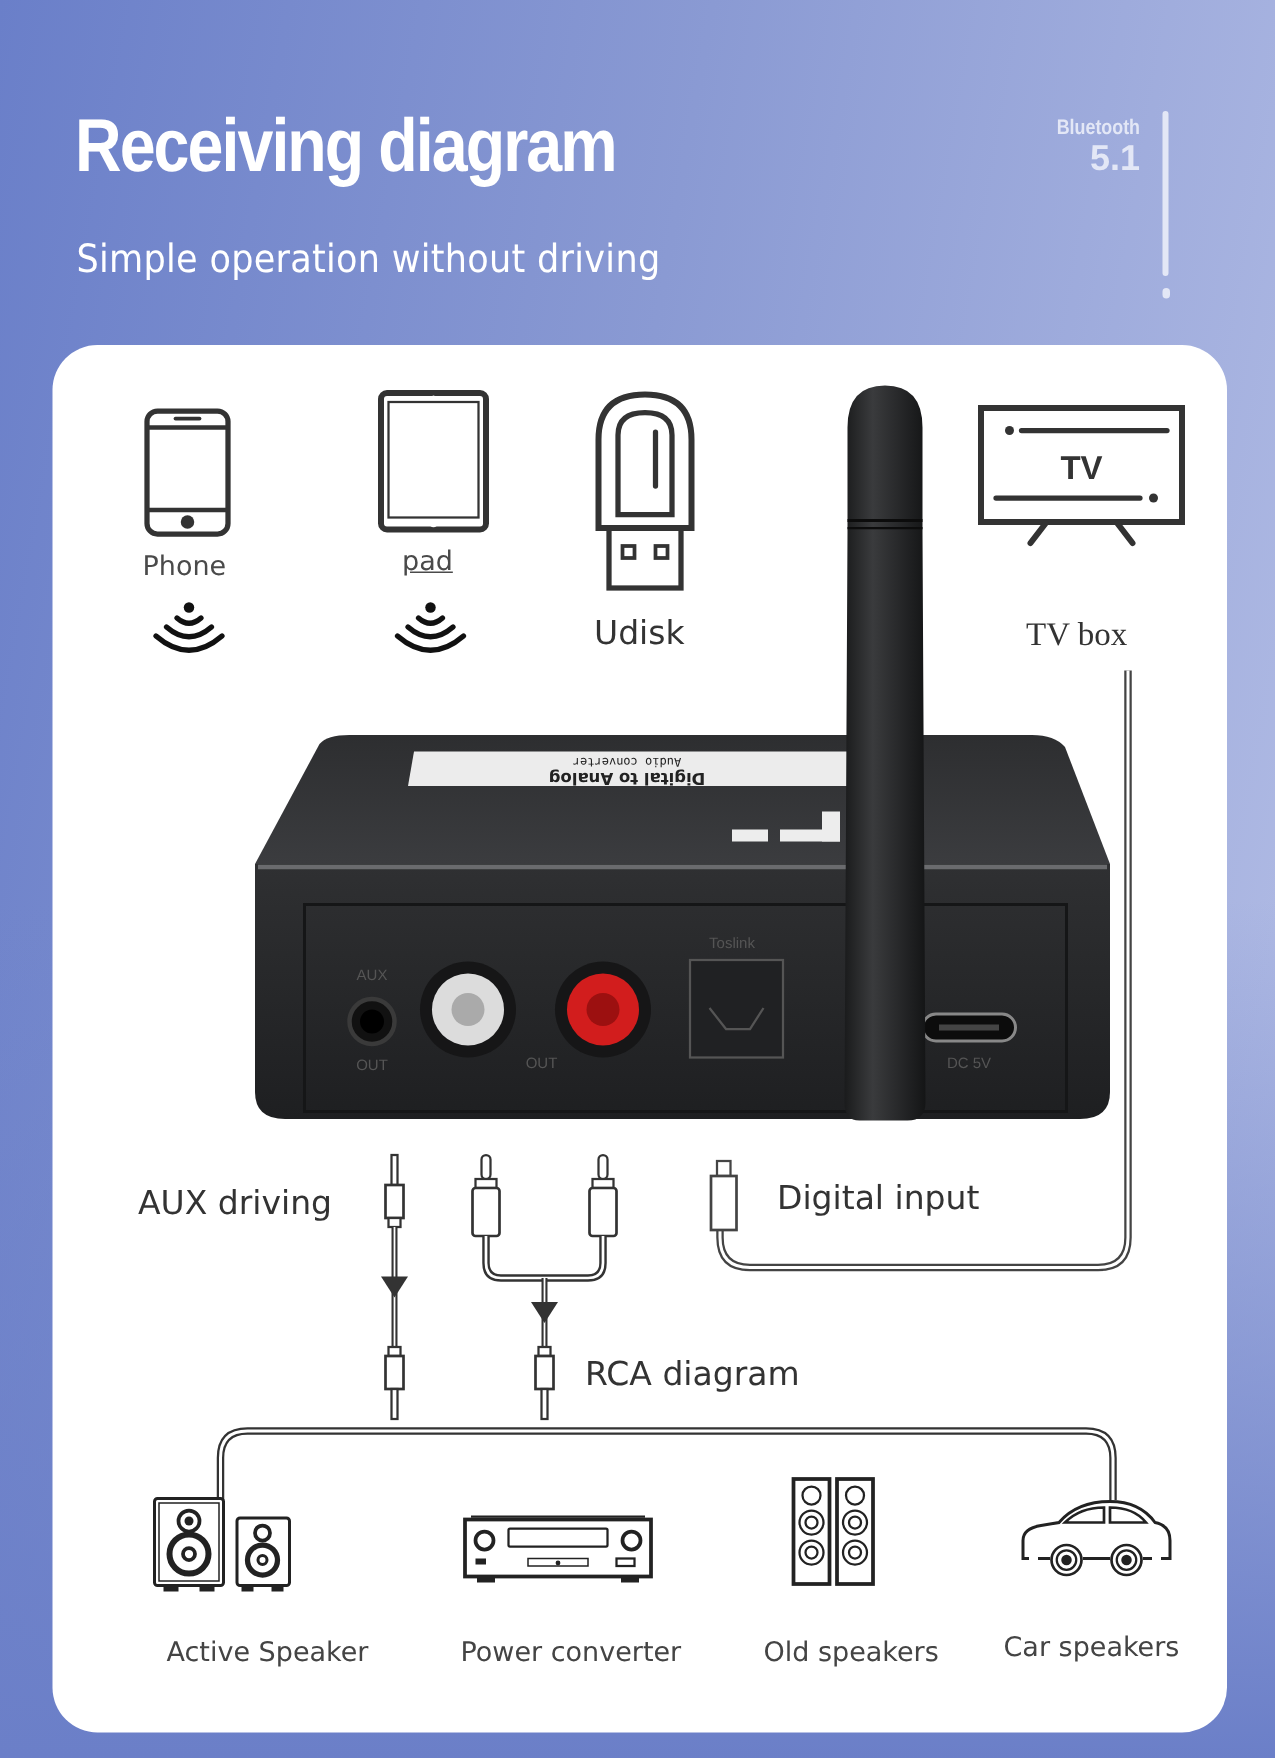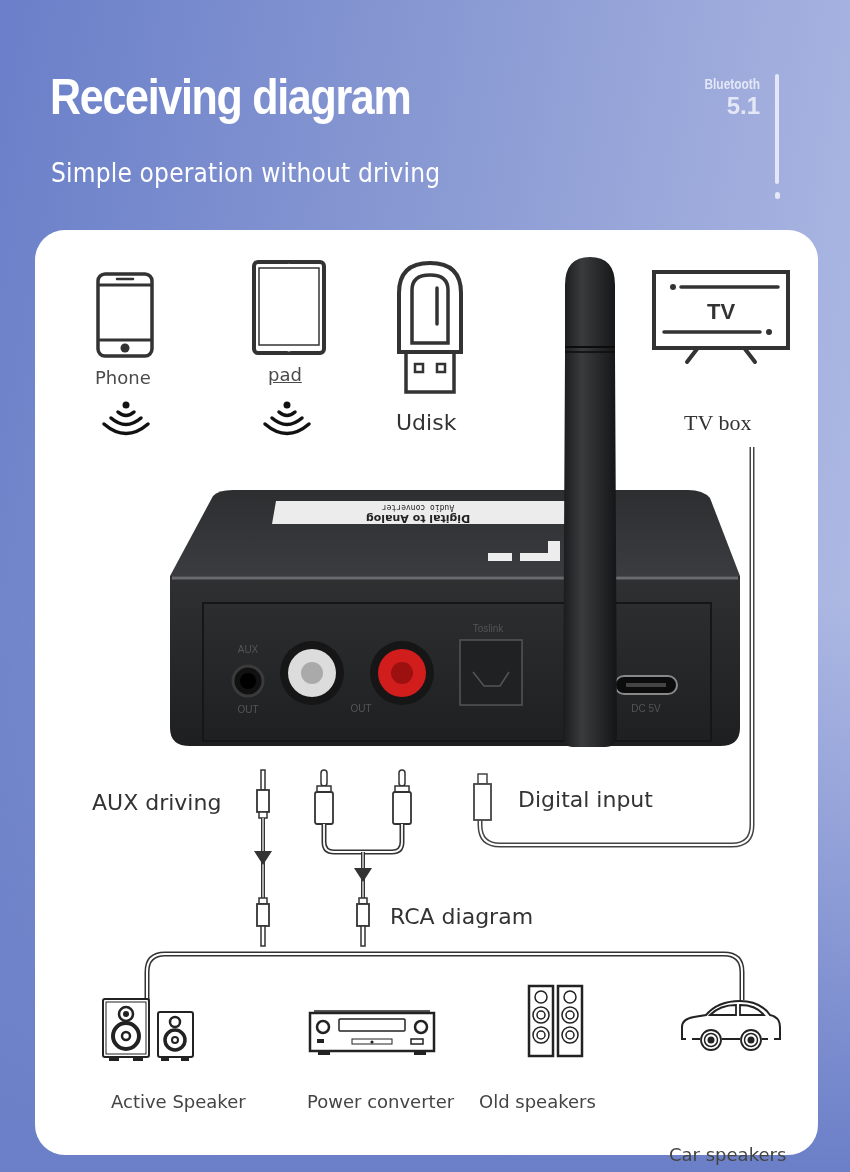--- a/index.html
+++ b/index.html
@@ -268,29 +268,29 @@
   <circle cx="14" cy="31" r="8" fill="none" stroke="#222" stroke-width="1.5"></circle>
   <circle cx="14" cy="31" r="4" fill="none" stroke="#222" stroke-width="1.5"></circle>
   <circle cx="14" cy="51" r="8" fill="none" stroke="#222" stroke-width="1.5"></circle>
   <circle cx="14" cy="51" r="4" fill="none" stroke="#222" stroke-width="1.5"></circle>
   <circle cx="43" cy="13" r="6" fill="none" stroke="#222" stroke-width="1.5"></circle>
   <circle cx="43" cy="31" r="8" fill="none" stroke="#222" stroke-width="1.5"></circle>
   <circle cx="43" cy="31" r="4" fill="none" stroke="#222" stroke-width="1.5"></circle>
   <circle cx="43" cy="51" r="8" fill="none" stroke="#222" stroke-width="1.5"></circle>
   <circle cx="43" cy="51" r="4" fill="none" stroke="#222" stroke-width="1.5"></circle>
 </svg>
-<div class="lbl lbl-bt" style="left:479px;top:1091px;">Old speakers</div>
+<div class="lbl lbl-bt" style="left:509px;top:1091px;">Old speakers</div>
 
 <svg style="left:680px;top:997px;" width="104" height="56" viewBox="0 0 104 56">
   <path d="M6 42 L2 42 L2 30 Q2 22 14 20 L26 18 Q38 4 60 4 Q80 4 90 18 Q100 20 100 30 L100 42 L94 42" fill="none" stroke="#222" stroke-width="2"></path>
   <path d="M30 18 Q40 8 56 8 L56 18 Z" fill="none" stroke="#222" stroke-width="1.8"></path>
   <path d="M60 8 Q76 8 84 18 L60 18 Z" fill="none" stroke="#222" stroke-width="1.8"></path>
   <line x1="12" y1="42" x2="20" y2="42" stroke="#222" stroke-width="2"></line>
   <line x1="42" y1="42" x2="60" y2="42" stroke="#222" stroke-width="2"></line>
   <line x1="82" y1="42" x2="88" y2="42" stroke="#222" stroke-width="2"></line>
   <circle cx="31" cy="43" r="10" fill="#fff" stroke="#222" stroke-width="1.8"></circle>
   <circle cx="31" cy="43" r="6.5" fill="none" stroke="#222" stroke-width="1.5"></circle>
   <circle cx="31" cy="43" r="3.5" fill="#222"></circle>
   <circle cx="71" cy="43" r="10" fill="#fff" stroke="#222" stroke-width="1.8"></circle>
   <circle cx="71" cy="43" r="6.5" fill="none" stroke="#222" stroke-width="1.5"></circle>
   <circle cx="71" cy="43" r="3.5" fill="#222"></circle>
 </svg>
-<div class="lbl lbl-bt" style="left:669px;top:1144px;">Car speakers</div>
+<div class="lbl lbl-bt" style="left:669px;top:1088px;">Car speakers</div>
 
 </body></html>

